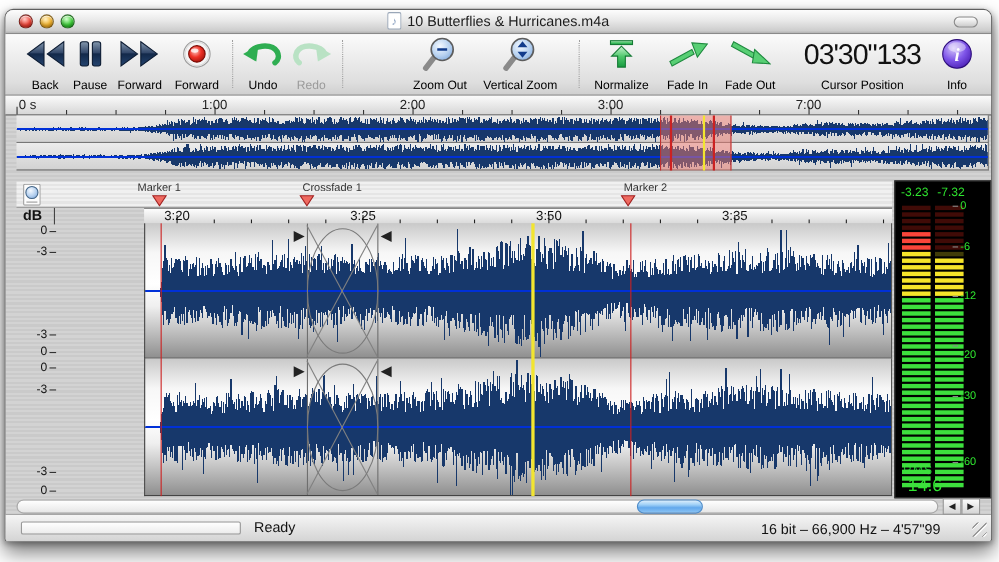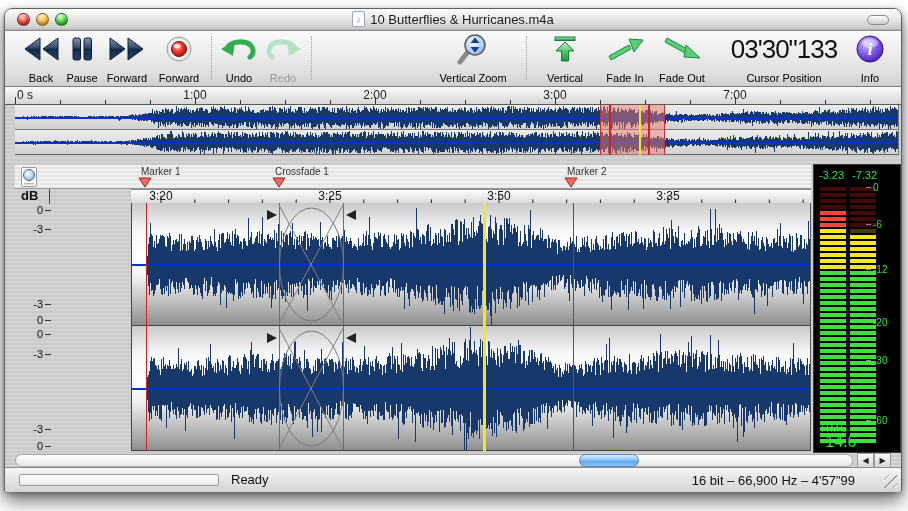--- a/index.html
+++ b/index.html
@@ -204,40 +204,50 @@
           <svg width="38" height="26">
             <g transform="scale(-1,1) translate(-38,0)">
               <path d="M7,13 C9,5 27,3 32,11 C34,15 33,19 30,21" fill="none" stroke="#b9e2c4" stroke-width="5" stroke-linecap="round"></path>
               <polygon points="1,13 15,5 13,20" fill="#b9e2c4"></polygon>
             </g>
           </svg>
         </div>
       <div class="tlabel dis">Redo</div>
     </div>
     <div class="tsep" style="left:306px"></div>
+    <div class="titem" style="left:366px;width:58px">
+      <div class="ticon">
+          <svg width="34" height="32">
+            <line x1="11" y1="20" x2="4" y2="29" stroke="#8a8a8a" stroke-width="5" stroke-linecap="round"></line>
+            <circle cx="19" cy="12" r="10" fill="url(#glens)" stroke="#5d5d5d" stroke-width="1.5"></circle>
+            <line x1="14.5" y1="12" x2="23.5" y2="12" stroke="#123c8c" stroke-width="2.4"></line>
+          </svg>
+        </div>
+      <div class="tlabel">Zoom Out</div>
+    </div>
     <div class="titem" style="left:424px;width:88px">
       <div class="ticon">
           <svg width="34" height="32">
             <line x1="11" y1="20" x2="4" y2="29" stroke="#8a8a8a" stroke-width="5" stroke-linecap="round"></line>
             <circle cx="19" cy="12" r="10" fill="url(#glens)" stroke="#5d5d5d" stroke-width="1.5"></circle>
             <polygon points="19,4.5 14.5,10 23.5,10" fill="#123c8c"></polygon>
             <polygon points="19,19.5 14.5,14 23.5,14" fill="#123c8c"></polygon>
           </svg>
         </div>
       <div class="tlabel">Vertical Zoom</div>
     </div>
     <div class="tsep" style="left:521px"></div>
     <div class="titem" style="left:528px;width:64px">
       <div class="ticon">
           <svg width="30" height="28">
             <rect x="5" y="2" width="20" height="3.5" fill="url(#ggrn)" stroke="#157a35"></rect>
             <polygon points="15,7 6,16 11.5,16 11.5,26 18.5,26 18.5,16 24,16" fill="url(#ggrn)" stroke="#157a35"></polygon>
           </svg>
         </div>
-      <div class="tlabel">Vertical</div>
+      <div class="tlabel">Normalize</div>
     </div>
     <div class="titem" style="left:594px;width:52px">
       <div class="ticon">
           <svg width="38" height="26">
             <polygon points="3,20 23,9 25,13 5,24" fill="#58cf74" stroke="#1f8a3f"></polygon>
             <polygon points="23,3 37,4 28,16" fill="#58cf74" stroke="#1f8a3f"></polygon>
           </svg>
         </div>
       <div class="tlabel">Fade In</div>
     </div>
@@ -317,21 +327,21 @@
     </div>
 
   <div class="markerbar">
     <svg width="16" height="20" style="position:absolute;left:6px;top:2px">
         <rect x="0.5" y="0.5" width="15" height="19" rx="1" fill="#fdfdfd" stroke="#999"></rect>
         <circle cx="8" cy="8" r="5.5" fill="url(#glens)" stroke="#446688"></circle>
         <rect x="3" y="16" width="10" height="1.5" fill="#bbb"></rect>
       </svg>
   </div>
   <div id="markers">
-      <div class="mlabel" style="left: 136px;">Marker 1</div>
+      <div class="mlabel" style="left: 120px;">Marker 1</div>
       <div class="mtri" style="left: 133px;">
         <svg width="14" height="11" style="display: block;">
           <polygon points="1,1 13,1 7,10" fill="#ef6a60" stroke="#a02020"></polygon>
         </svg>
       </div>
       <div class="mlabel" style="left: 270px;">Crossfade 1</div>
       <div class="mtri" style="left: 267px;">
         <svg width="14" height="11" style="display: block;">
           <polygon points="1,1 13,1 7,10" fill="#ef6a60" stroke="#a02020"></polygon>
         </svg>

